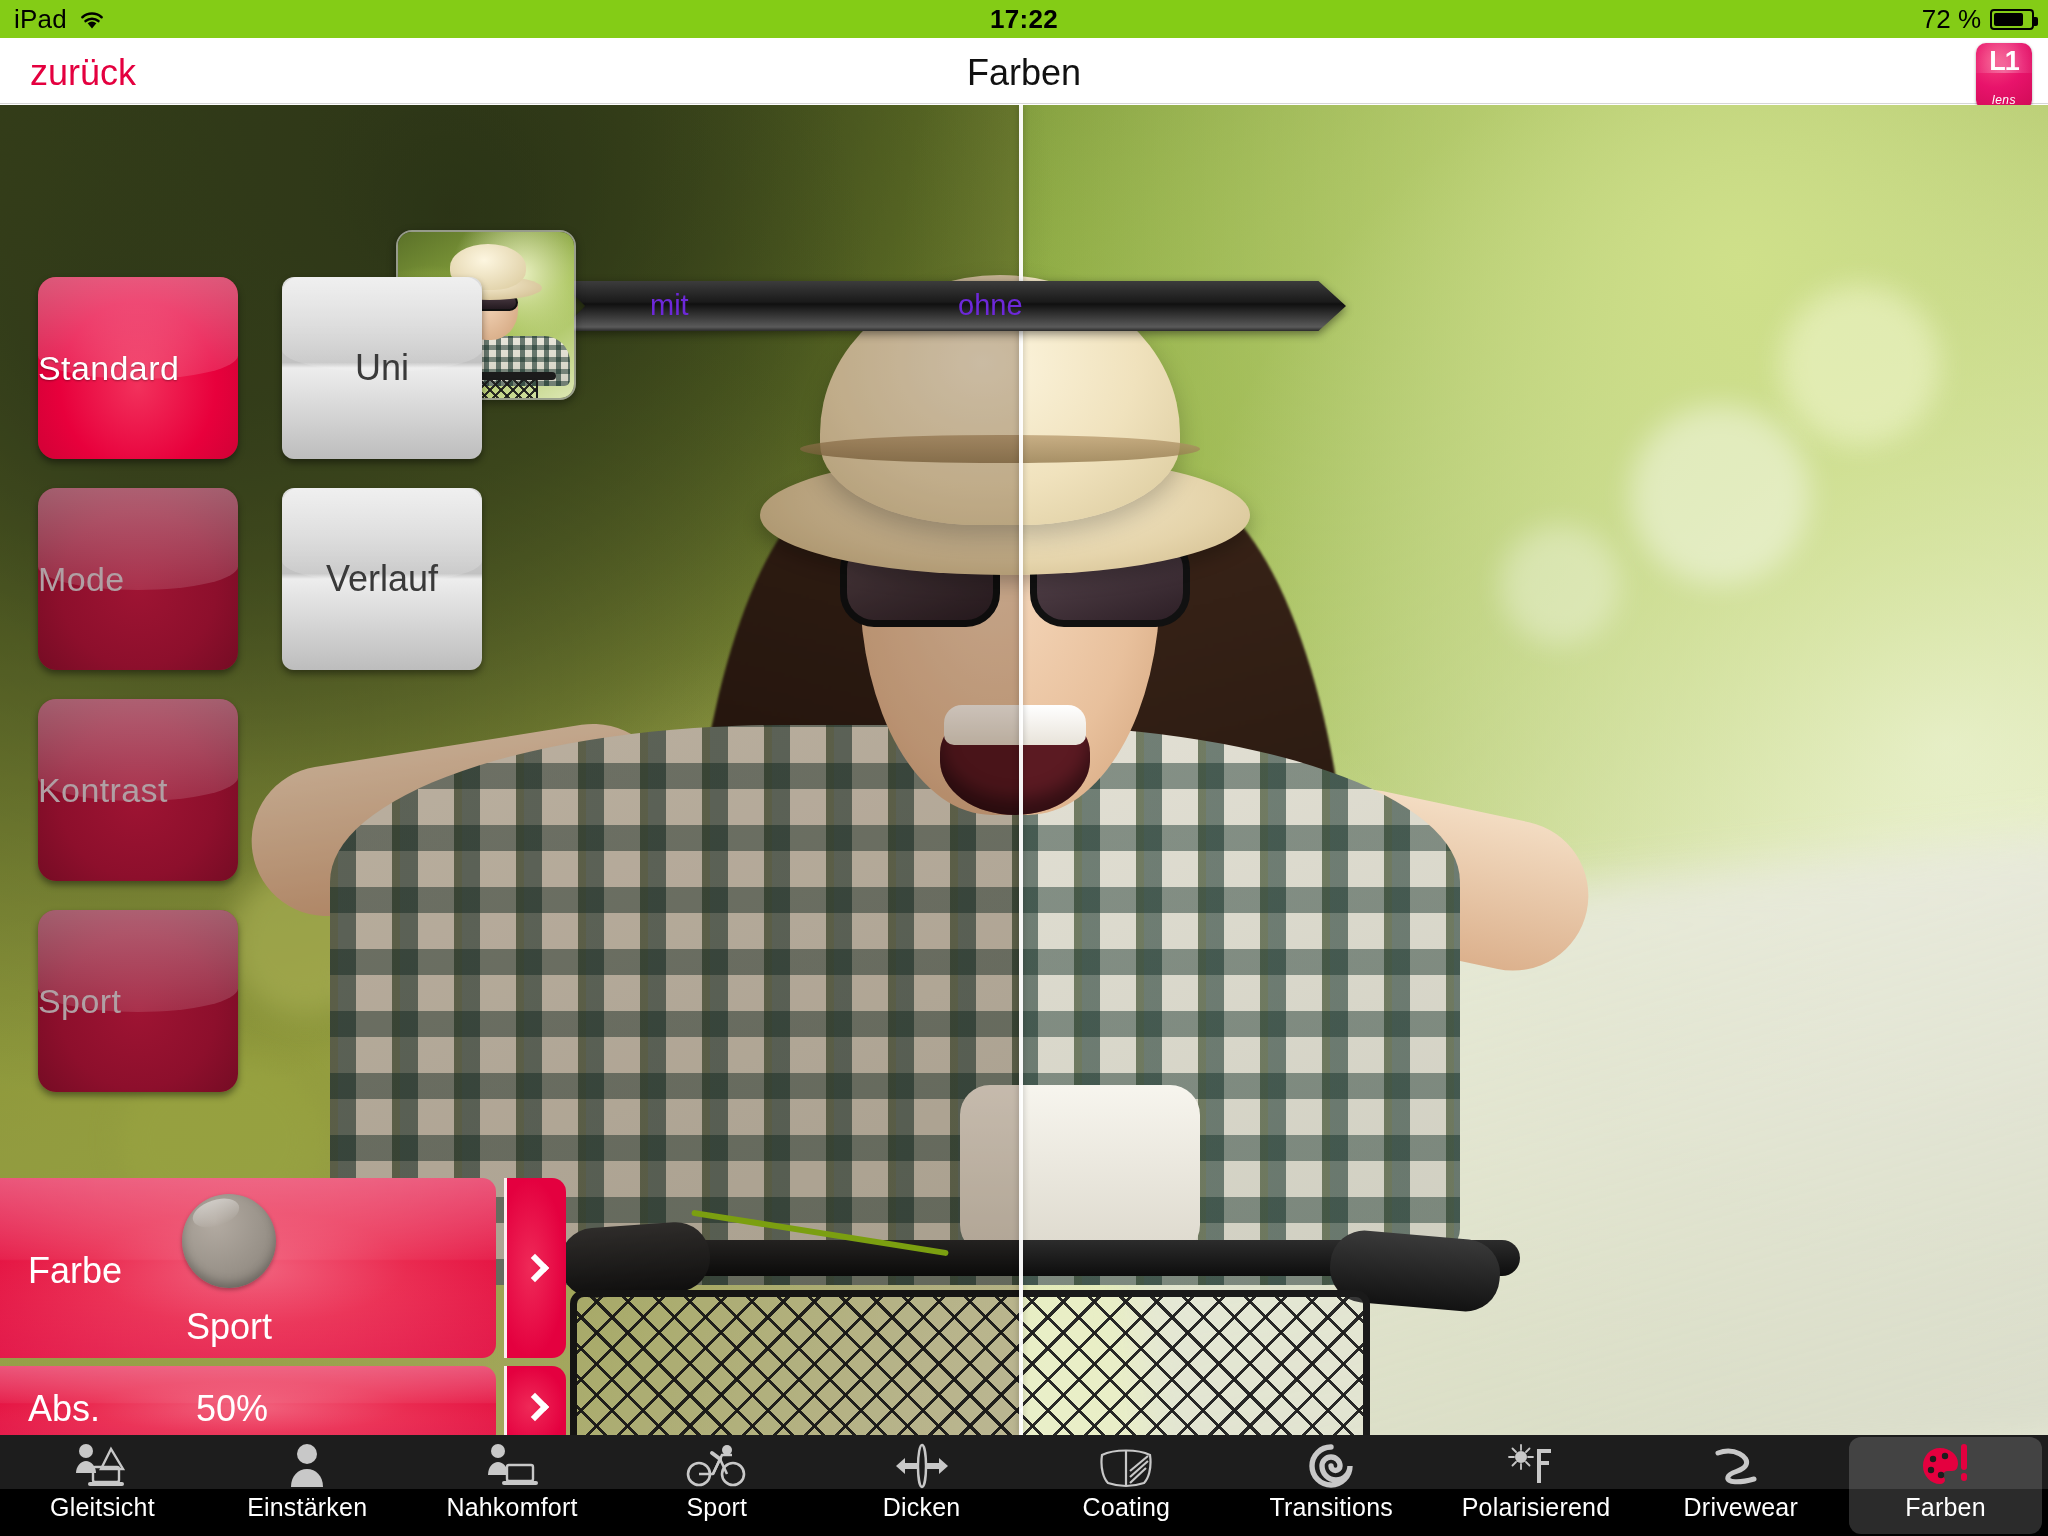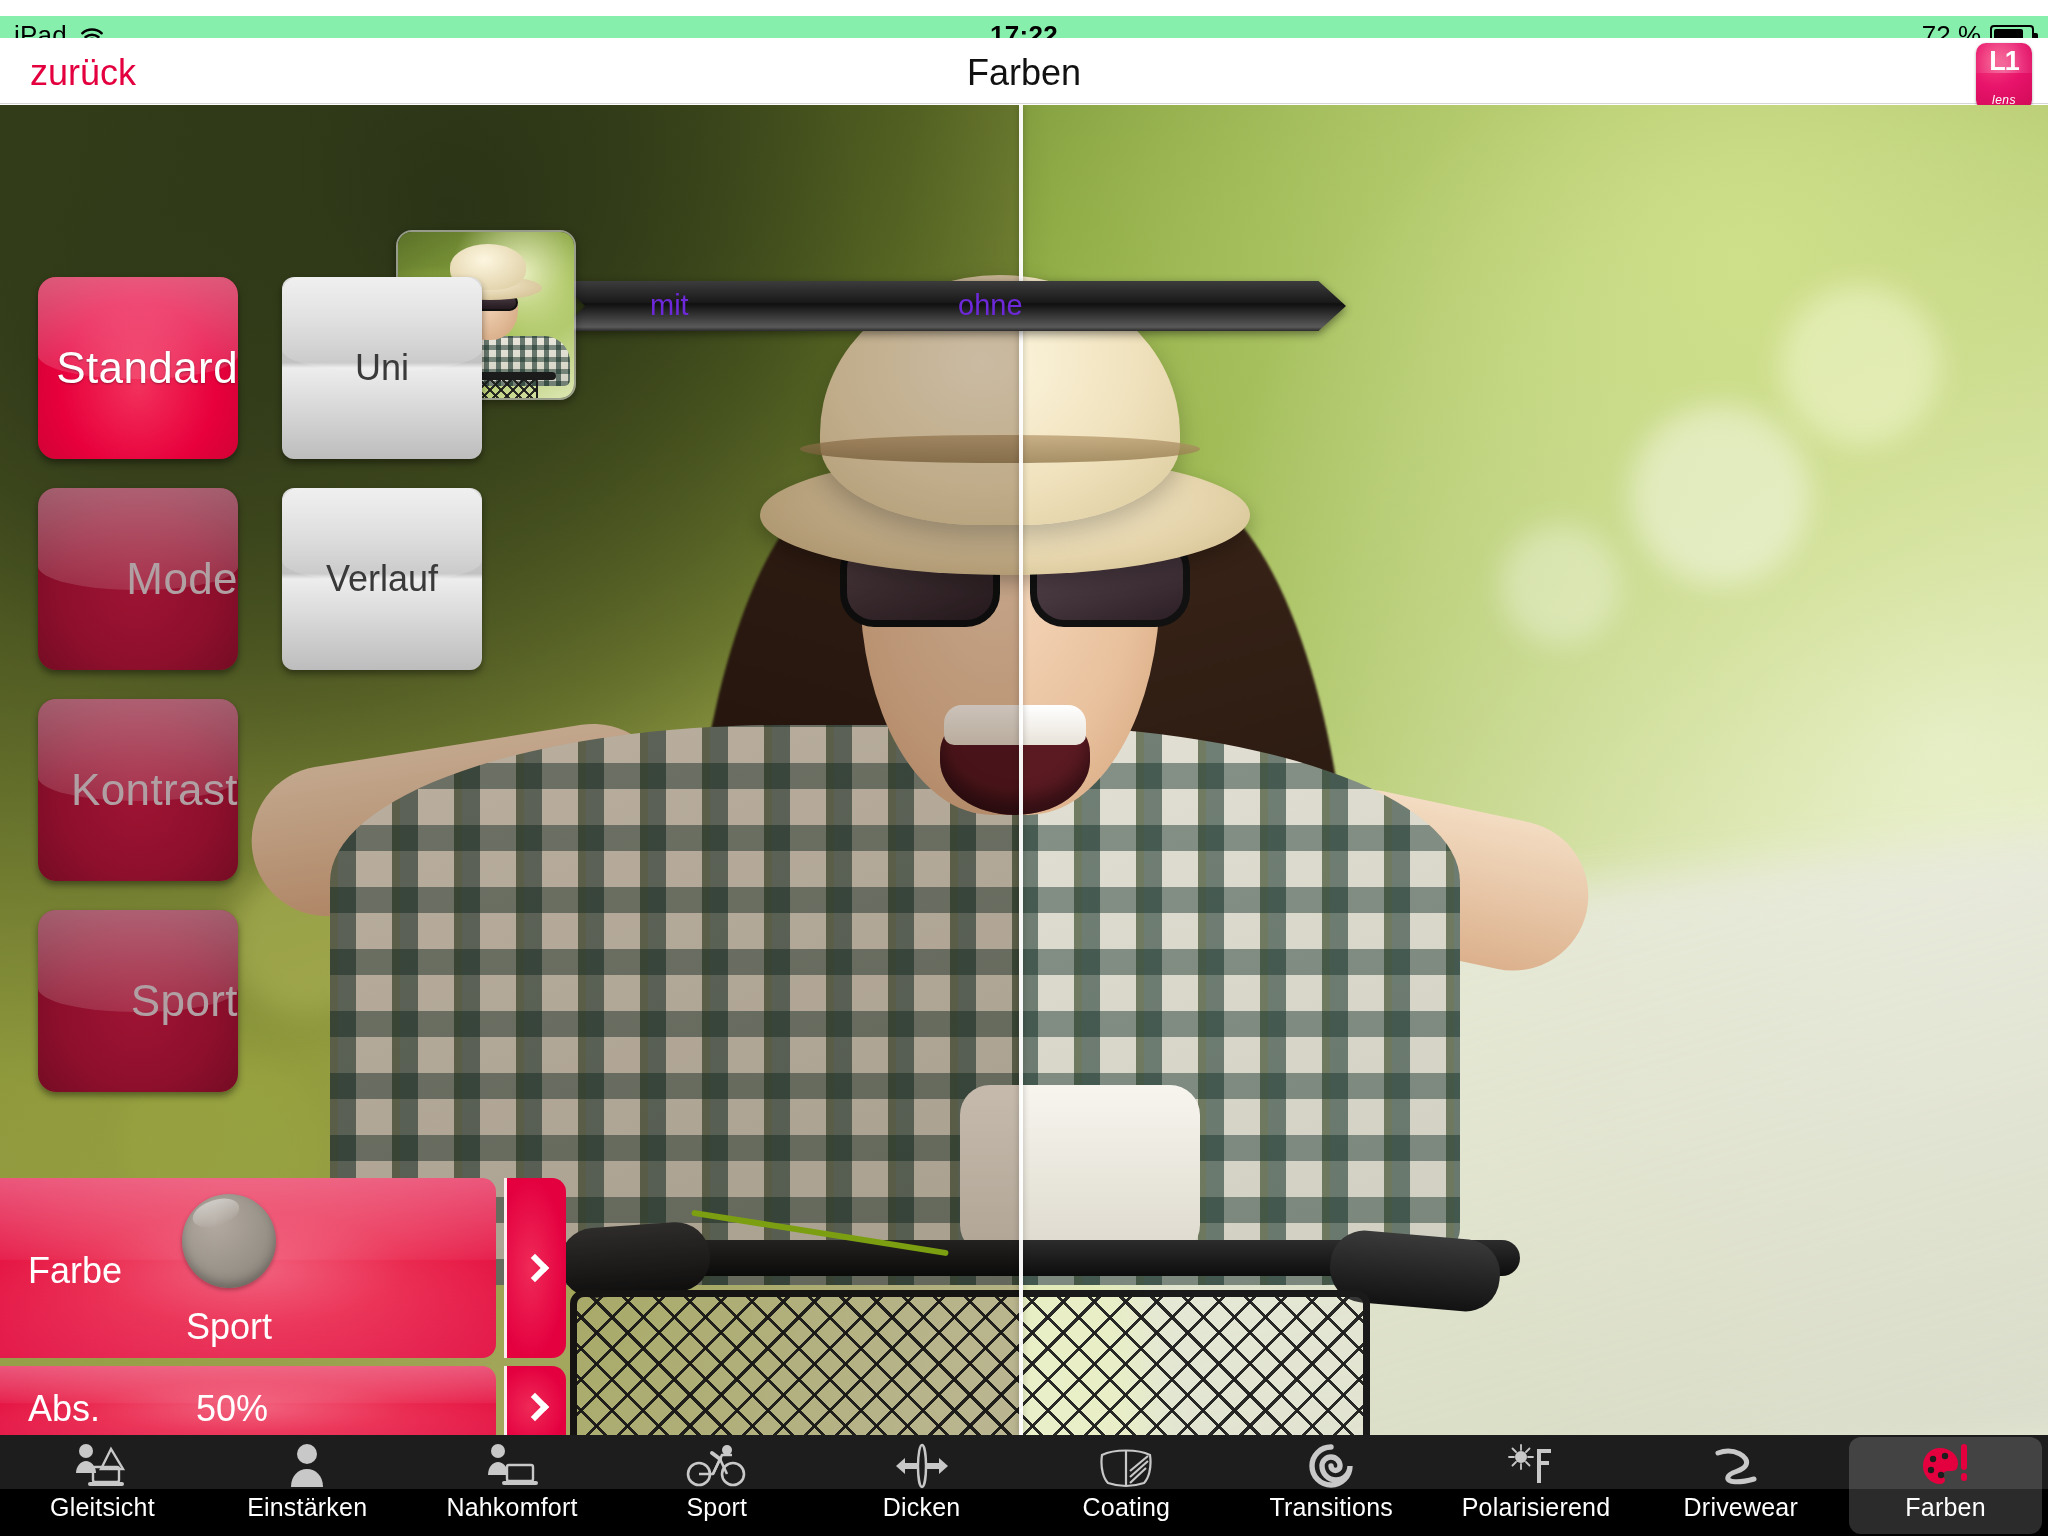--- a/index.html
+++ b/index.html
@@ -3,21 +3,21 @@
 <meta charset="utf-8">
 <style>
   * { margin:0; padding:0; box-sizing:border-box; }
   html,body{ width:2048px; height:1536px; overflow:hidden; background:#000;
     font-family:"Liberation Sans","DejaVu Sans",sans-serif; }
 
   #screen{ position:relative; width:2048px; height:1536px; overflow:hidden; background:#fff; }
 
   
   .statusbar{ position:absolute; left:0; top:0; width:2048px; height:38px;
-    background:#86efac; color:#000; font-size:25px;margin-top:16px; }
+    background:#84cc16; color:#000; font-size:25px; }
   .sb-left{ position:absolute; left:14px; top:4px; display:flex; align-items:center; gap:12px; }
   .sb-device{ font-size:26px; letter-spacing:.2px; }
   .wifi{ position:relative; width:26px; height:20px; display:inline-block; }
   .wifi svg{ display:block; }
   .sb-center{ position:absolute; left:0; right:0; top:4px; text-align:center;
     font-size:26px; font-weight:bold; letter-spacing:.3px; }
   .sb-right{ position:absolute; right:14px; top:4px; display:flex; align-items:center; gap:9px; }
   .sb-batt-text{ font-size:26px; }
   .batt{ position:relative; width:44px; height:21px; border:2px solid #000; border-radius:4px; }
   .batt-fill{ position:absolute; left:2px; top:2px; bottom:2px; background:#000; border-radius:2px; }
@@ -165,22 +165,22 @@
   .t-basket{ position:absolute; left:44px; top:146px; width:96px; height:26px;
     background:repeating-linear-gradient(45deg,rgba(25,25,25,.9) 0 2px,rgba(255,255,255,0) 2px 8px),
       repeating-linear-gradient(-45deg,rgba(25,25,25,.9) 0 2px,rgba(255,255,255,0) 2px 8px);
     border:2px solid #1a1a1a; border-radius:4px; }
 
   
   .cat-col{ position:absolute; left:38px; top:172px; width:200px; }
   .cat-btn{ position:relative; width:200px; height:182px; margin-bottom:29px;
     border-radius:18px; cursor:pointer; overflow:hidden;
     box-shadow:0 4px 7px rgba(0,0,0,.42); border:none; display:block; }
-  .cat-btn .lbl{ position:absolute; left:0; right:0; top:50%; transform:translateY(-50%);
-    text-align:right; font-size:44px; letter-spacing:.4px; }
+  .cat-btn .lbl{ position:absolute; left:0; right:8px; top:50%; transform:translateY(-50%);
+    text-align:left; font-size:34px; letter-spacing:.4px; }
   .cat-btn .gloss{ position:absolute; left:0; right:0; top:0; height:56%;
     background:linear-gradient(180deg, rgba(255,255,255,.34) 0%, rgba(255,255,255,.12) 100%);
     border-radius:18px 18px 60% 60% / 18px 18px 28% 28%; }
   .cat-btn.on{ background:radial-gradient(ellipse at 50% 60%, #f2315c 0%, #e8003c 55%, #c50233 100%); }
   .cat-btn.on .lbl{ color:#fff; text-shadow:0 1px 2px rgba(0,0,0,.35); }
   .cat-btn.off{ background:radial-gradient(ellipse at 50% 55%, #9e1433 0%, #8d0f2c 55%, #6f0b22 100%); }
   .cat-btn.off .lbl{ color:#b0a0a4; }
 
   
   .type-col{ position:absolute; left:282px; top:172px; width:200px; }

